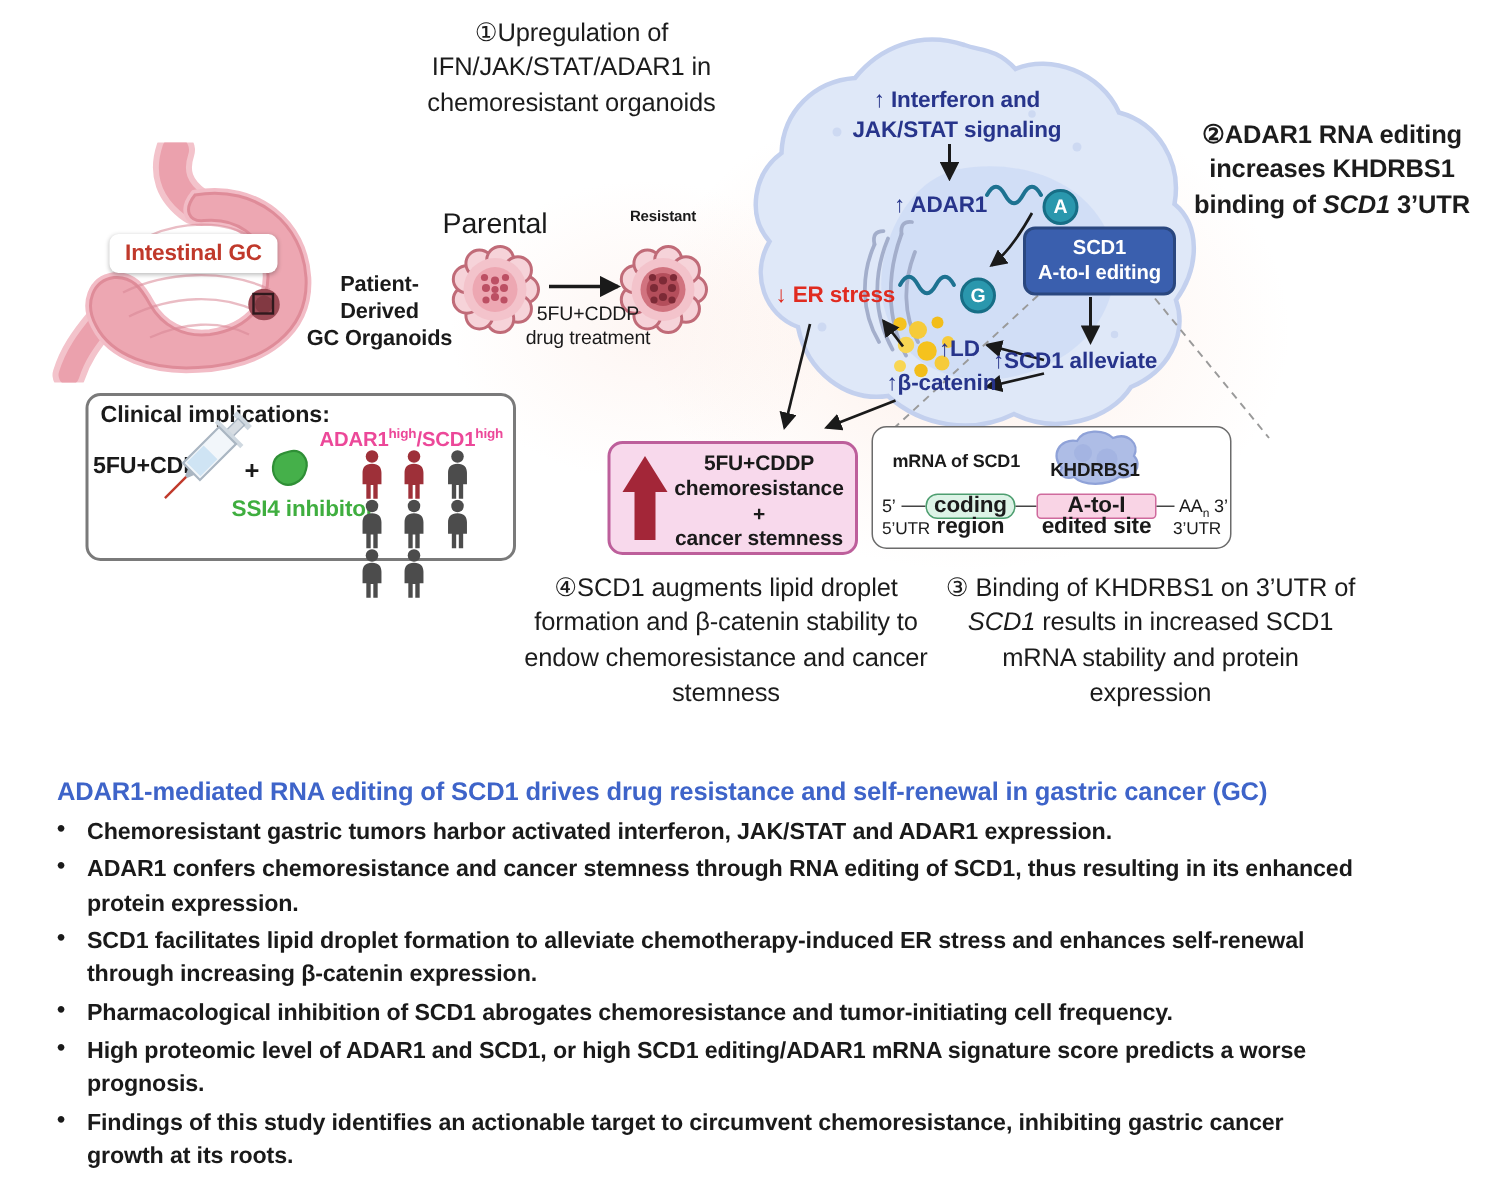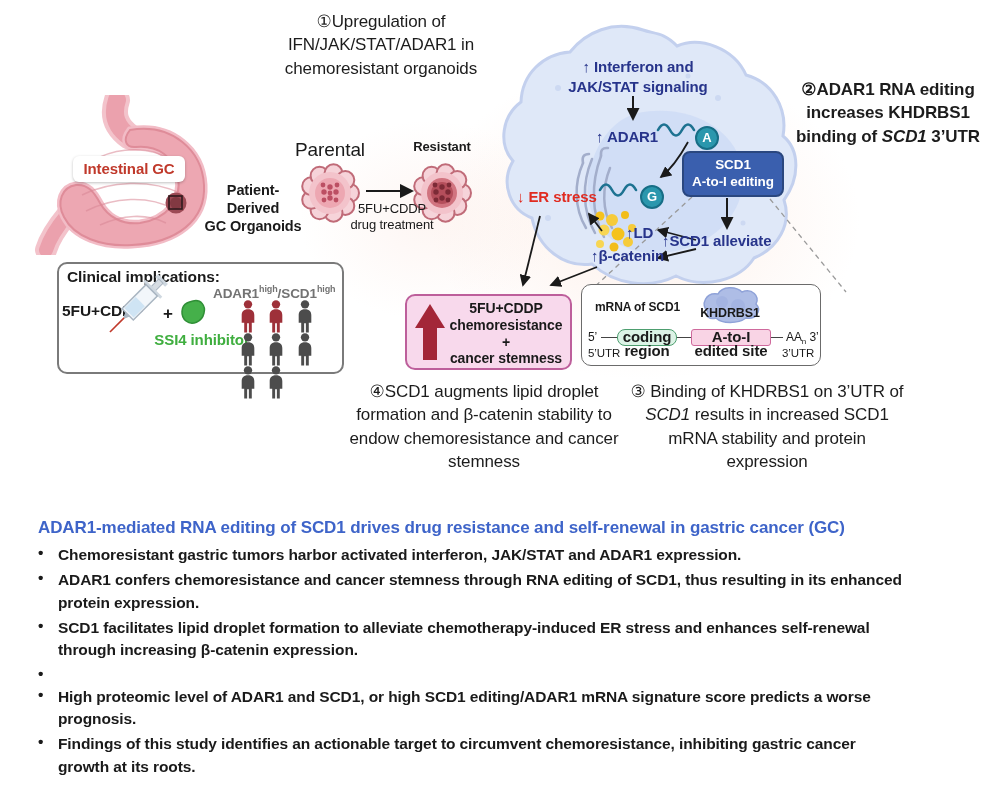--- a/index.html
+++ b/index.html
@@ -14,21 +14,21 @@
   .tint{border-radius:50%;}
   
   .cell-lab{font-size:15px;}
   .base-circ{width:24px;height:24px;border-radius:50%;background:#2a97ad;border:2px solid #176e86;
     color:#fff;font-weight:bold;font-size:13px;line-height:20px;text-align:center;box-sizing:border-box;}
   .edit-box{width:98px;padding:4px 0;background:#3a5fae;border:2px solid #2a477f;border-radius:8px;
     color:#fff;font-weight:bold;font-size:13.5px;line-height:1.25;text-align:center;}
   
   .clin-box{width:287px;height:112px;background:#fff;border:2px solid #7a7a7a;border-radius:10px;box-sizing:border-box;}
   .sup{font-size:9px;vertical-align:super;}
-  .marker-red{color:#737373;font-weight:bold;font-size:13.5px;}
+  .marker-red{color:#ec4899;font-weight:bold;font-size:13.5px;}
   .p-red{fill:#9e3039}.p-gray{fill:#4c4c4c}
   
   .pink-box{width:167px;height:76px;background:#f8d9ec;border:2px solid #bd5f9b;border-radius:10px;box-sizing:border-box;}
   
   .mrna-box{width:240px;height:82px;background:#fff;border:1.5px solid #6b6b6b;border-radius:10px;box-sizing:border-box;}
   .pill{box-sizing:border-box;height:17px;font-size:15px;font-weight:bold;text-align:center;line-height:14px;}
   .rline{border-top:1.5px solid #444;height:0;}
   
   .sum-title{font-size:17px;font-weight:bold;color:#3e64c9;}
   .bullet{display:flex;margin:0 0 3px 0;}
@@ -64,21 +64,21 @@
     <circle cx="154" cy="108" r="10.5" fill="#9c4a55"></circle>
     <circle cx="154" cy="108" r="6" fill="#7e3640" opacity="0.85"></circle>
     <rect x="147" y="101" width="13" height="13" fill="none" stroke="#30191d" stroke-width="1.6"></rect>
   </svg>
   <div class="abs z3" style="left:73px;top:156px;width:112px;height:26px;background:#fff;border-radius:6px;box-shadow:0 1px 3px rgba(0,0,0,0.25);
               color:#c0392b;font-weight:bold;font-size:15px;line-height:26px;text-align:center;">Intestinal GC</div>
 
   <div class="abs z3 prewrap ctr" style="left:202px;top:181px;width:102px;font-weight:bold;font-size:14.5px;line-height:1.25;">Patient-Derived
 GC Organoids</div>
   <div class="abs z3 ctr" style="left:285px;top:139px;width:90px;font-weight:normal;font-size:19px;">Parental</div>
-  <div class="abs z3 ctr" style="left:397px;top:139px;width:90px;font-weight:bold;font-size:13px;">Resistant</div>
+  <div class="abs z3 ctr" style="left:397px;top:139px;width:90px;font-weight:bold;font-size:10px;">Resistant</div>
   <div class="abs z3 prewrap ctr" style="left:348px;top:201px;width:88px;font-size:13px;line-height:1.25;">5FU+CDDP
 drug treatment</div>
 
   <svg class="abs z1" style="left:299px;top:156px;" width="62" height="68" viewBox="0 0 62 68">
     <g fill="#f6d3d9" stroke="#c06b78" stroke-width="2">
       <circle cx="51" cy="37" r="9"></circle>
         <circle cx="46.3" cy="49.9" r="9"></circle>
         <circle cx="34.5" cy="56.7" r="9"></circle>
       <circle cx="20.6" cy="54.3" r="9"></circle>
         <circle cx="12.2" cy="43.8" r="9"></circle>
@@ -305,20 +305,21 @@
     <div class="bullet">
       <span class="dot">•</span>
       <span class="txt">ADAR1 confers chemoresistance and cancer stemness through RNA editing of SCD1, thus resulting in its enhanced protein expression.</span>
     </div>
     <div class="bullet">
       <span class="dot">•</span>
       <span class="txt">SCD1 facilitates lipid droplet formation to alleviate chemotherapy-induced ER stress and enhances self-renewal through increasing β-catenin expression.</span>
     </div>
     <div class="bullet">
       <span class="dot">•</span>
+      <span class="txt">Pharmacological inhibition of SCD1 abrogates chemoresistance and tumor-initiating cell frequency.</span>
     </div>
     <div class="bullet">
       <span class="dot">•</span>
       <span class="txt">High proteomic level of ADAR1 and SCD1, or high SCD1 editing/ADAR1 mRNA signature score predicts a worse prognosis.</span>
     </div>
     <div class="bullet">
       <span class="dot">•</span>
       <span class="txt">Findings of this study identifies an actionable target to circumvent chemoresistance, inhibiting gastric cancer growth at its roots.</span>
     </div>
   </div>

